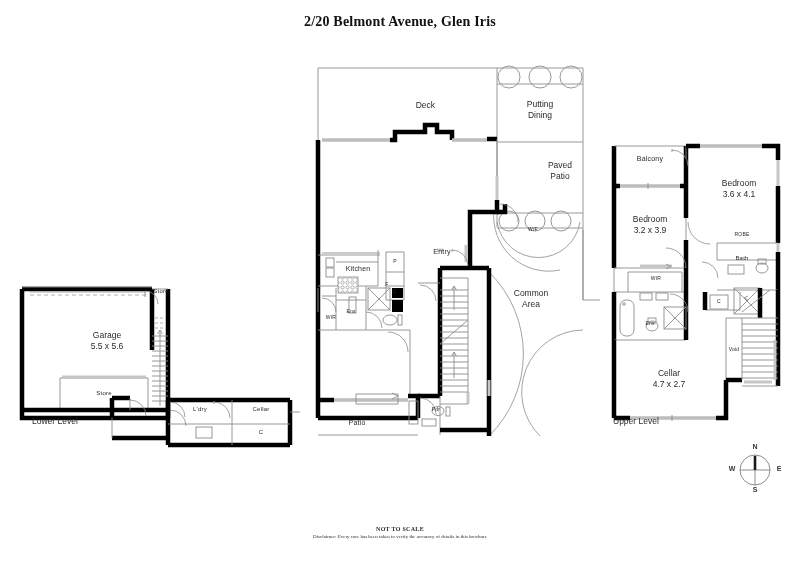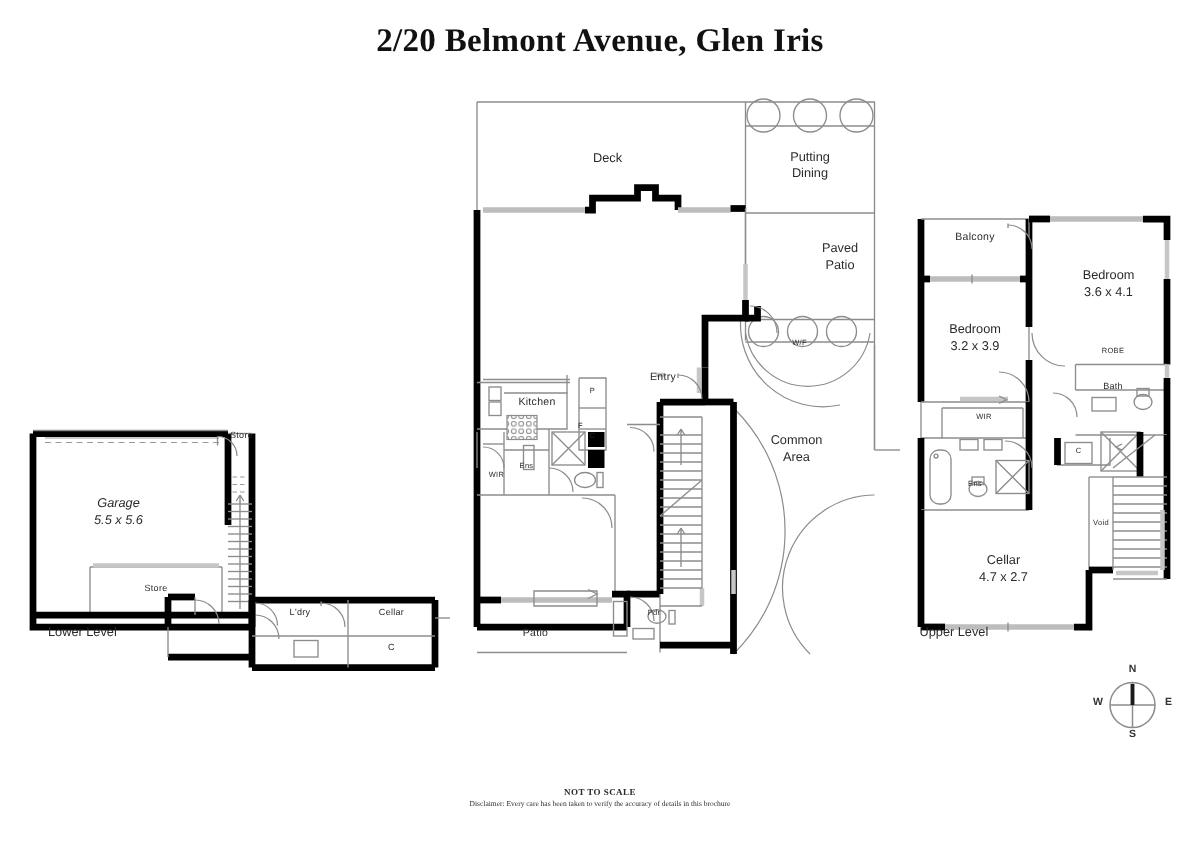--- a/index.html
+++ b/index.html
@@ -4,21 +4,21 @@
 <title>Floor Plan</title>
 <style>
   html,body{margin:0;padding:0;background:#ffffff;}
   body{
     width:800px;height:566px;position:relative;overflow:hidden;
     font-family:"Liberation Sans", sans-serif;color:#1a1a1a;
   }
   #plan-root{position:absolute;inset:0;}
   #plan-title{
     position:absolute;left:0;top:14px;width:800px;text-align:center;
-    font-family:"Liberation Serif", serif;font-weight:bold;font-size:22px;
+    font-family:"Liberation Serif", serif;font-weight:bold;font-size:14px;
     letter-spacing:.2px;color:#111;
   }
   .svg-layer{position:absolute;left:0;top:0;width:800px;height:566px;}
   .lbl{position:absolute;text-align:center;white-space:nowrap;color:#2a2a2a;}
   .lbl.room{font-size:8.5px;line-height:11px;}
   .lbl.room .dim{display:block;font-size:8.5px;}
   .lbl.small{font-size:6px;letter-spacing:.2px;}
   .lbl.tiny{font-size:5px;letter-spacing:.2px;}
   .lbl.level{font-size:8.5px;color:#2a2a2a;text-align:left;}
   .lbl.compass-letter{font-size:7px;font-weight:bold;color:#333;}
@@ -355,32 +355,32 @@
     </g>
 
     <g>
       <circle cx="755" cy="470" r="15" fill="none" stroke="#8c8c8c" stroke-width="1"></circle>
       <line x1="755" y1="455" x2="755" y2="485" stroke="#8c8c8c" stroke-width="1"></line>
       <line x1="740" y1="470" x2="770" y2="470" stroke="#8c8c8c" stroke-width="1"></line>
       <line x1="755" y1="456" x2="755" y2="470" stroke="#1a1a1a" stroke-width="2.6"></line>
     </g>
   </svg>
 
-  <div class="lbl room" style="left:39px;top:330px;width:80px;font-style:italic;">
+  <div class="lbl room" style="left:67px;top:330px;width:80px;">
     <span>Garage</span>
     <span class="dim">5.5 x 5.6</span>
   </div>
   <div class="lbl small" style="left:146px;top:288px;width:30px;">Store</div>
   <div class="lbl small" style="left:89px;top:390px;width:30px;">Store</div>
   <div class="lbl small" style="left:184px;top:406px;width:32px;">L'dry</div>
   <div class="lbl small" style="left:245px;top:406px;width:32px;">Cellar</div>
   <div class="lbl small" style="left:253px;top:429px;width:16px;">C</div>
   <div class="lbl level" style="left:32px;top:416px;">Lower Level</div>
 
-  <div class="lbl room" style="left:375px;top:100px;width:60px;">Deck</div>
+  <div class="lbl room" style="left:375px;top:100px;width:60px;text-align:right;">Deck</div>
   <div class="lbl room" style="left:510px;top:99px;width:60px;">
     <span>Putting</span>
     <span class="dim">Dining</span>
   </div>
   <div class="lbl room" style="left:530px;top:160px;width:60px;">
     <span>Paved</span>
     <span class="dim">Patio</span>
   </div>
   <div class="lbl small" style="left:336px;top:265px;width:44px;font-size:7px;">Kitchen</div>
   <div class="lbl tiny" style="left:389px;top:258px;width:12px;">P</div>

